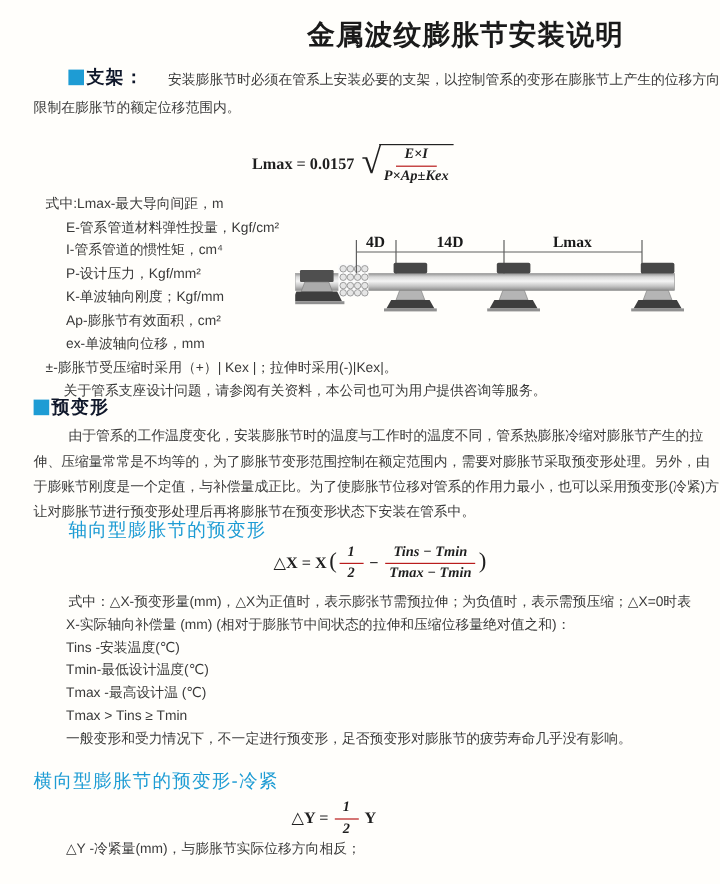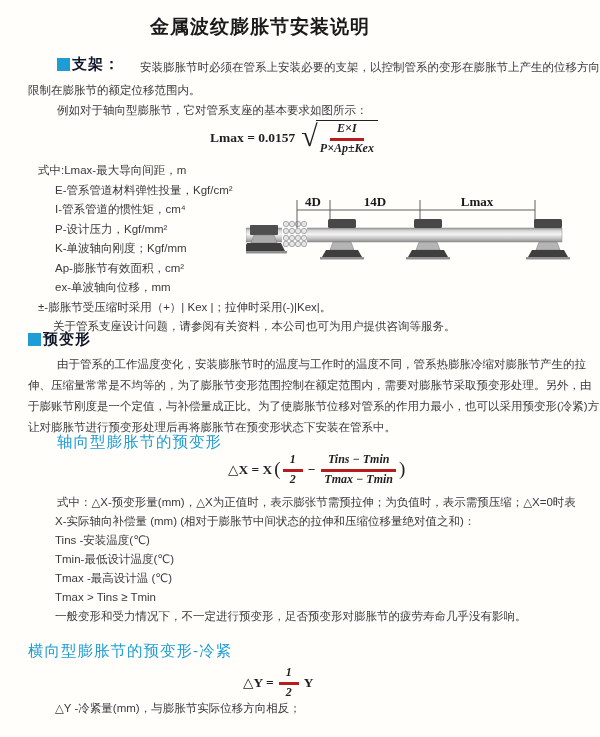--- a/index.html
+++ b/index.html
@@ -4,22 +4,22 @@
 <style>
   html,body{margin:0;padding:0;background:#ffffff;}
   .page{
     position:relative;width:600px;height:737px;background:#fffefb;
     font-family:"Liberation Sans","DejaVu Sans",sans-serif;color:#3a3a3a;
     overflow:hidden;
   }
   .abs{position:absolute;}
   .line{white-space:nowrap;font-size:11.5px;line-height:1;}
   .title{
-    left:0;top:14px;width:520px;text-align:center;
-    font-size:19px;font-weight:bold;color:#1a1a1a;letter-spacing:1px;
+    left:0;top:14px;width:520px;text-align:right;
+    font-size:23px;font-weight:bold;color:#1a1a1a;letter-spacing:1px;
   }
   .sec-hdr{
     display:flex;align-items:center;
     color:#0f172a;font-size:15px;font-weight:bold;letter-spacing:1px;
   }
   .sq{display:inline-block;width:13px;height:13px;background:#1e9cd4;margin-right:2px;}
   .sub-hdr{color:#1e9cd4;font-size:15.5px;font-weight:normal;letter-spacing:1px;white-space:nowrap;}
   .block{line-height:19.5px;}
   .block > div{white-space:nowrap;font-size:11.5px;}
   .pre-para{line-height:21px;}
@@ -31,41 +31,40 @@
   
   .formula{
     position:absolute;display:flex;align-items:center;
     font-family:"Liberation Serif","DejaVu Serif",serif;
     color:#1f1f1f;font-weight:bold;font-size:13.5px;white-space:nowrap;
   }
   .f-sqrt{font-size:30px;font-weight:400;line-height:1;margin:0 -2px 0 6px;transform:translateY(-2px);}
   .f-frac{display:inline-flex;flex-direction:column;align-items:center;
     font-style:italic;font-size:12px;line-height:1.3;font-weight:bold;}
   .f-vinc{border-top:1.5px solid #222;}
-  .f-num{border-bottom:3px solid #b91c1c;padding:0 7px 1px;}
+  .f-num{border-bottom:1px solid #b91c1c;padding:0 7px 1px;}
   .f-den{padding:0 4px;}
   .f-paren{font-size:19px;font-weight:400;margin:0 2px;transform:translateY(-1px);}
   .f-op{margin:0 5px;}
   .f-rhs{margin-left:5px;}
   svg text{font-family:"Liberation Serif","DejaVu Serif",serif;font-weight:bold;font-size:13px;fill:#1a1a1a;}
 </style>
 </head>
 <body>
 
 <div class="page">
 
   <div class="abs title">金属波纹膨胀节安装说明</div>
 
   <div class="abs sec-hdr" style="left:57px;top:55px;">
     <span class="sq"></span>
     <span>支架：</span>
   </div>
   <div class="abs line" style="left:140px;top:62px;">安装膨胀节时必须在管系上安装必要的支架，以控制管系的变形在膨胀节上产生的位移方向并</div>
   <div class="abs line" style="left:28px;top:85px;text-align:center;">限制在膨胀节的额定位移范围内。</div>
-  <div class="abs line" style="left:57px;top:105px;">例如对于轴向型膨胀节，它对管系支座的基本要求如图所示：</div>
 
   <div class="formula" style="left:210px;top:120px;">
     <span>Lmax = 0.0157</span>
     <span class="f-sqrt">√</span>
     <span class="f-frac f-vinc">
       <span class="f-num">E×I</span>
       <span class="f-den">P×Ap±Kex</span>
     </span>
   </div>
 

